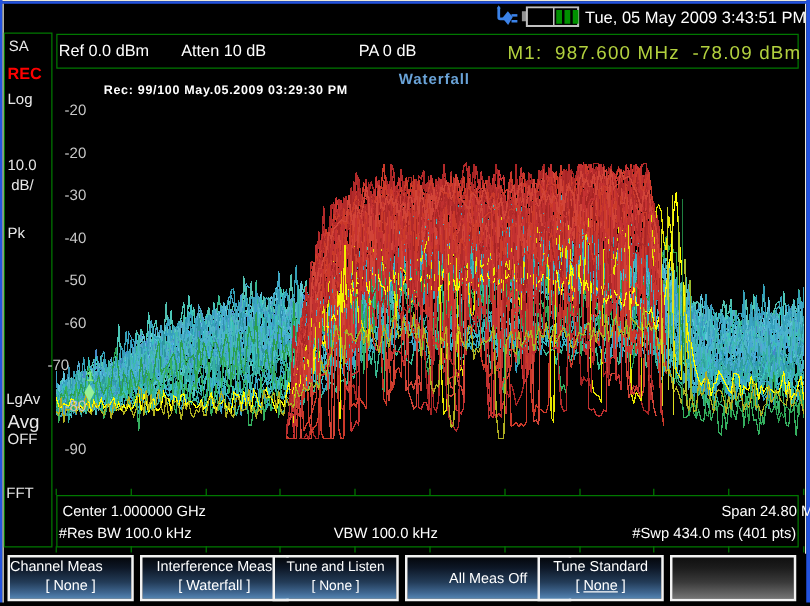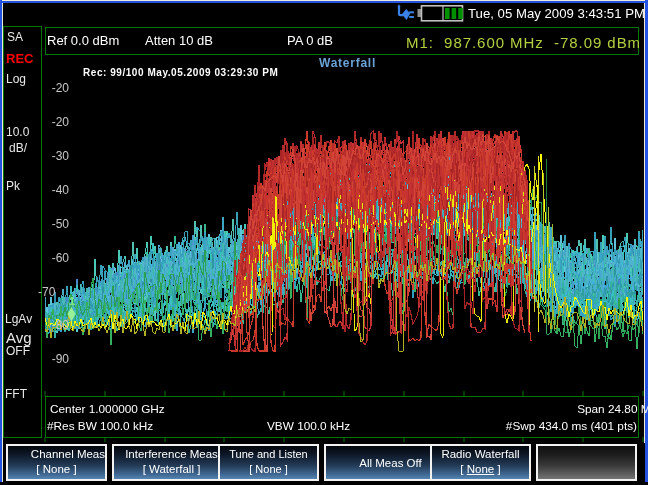--- a/index.html
+++ b/index.html
@@ -176,31 +176,31 @@
 <div style="position:absolute;left:38px;top:318px;width:31px;text-align:right;font-size:12px;color:#c8c8c8">-80</div>
 <div style="position:absolute;left:38px;top:352px;width:31px;text-align:right;font-size:12px;color:#c8c8c8">-90</div>
 
 <div class="ab" style="left:50px;top:402px;font-size:11.8px;color:#fff;white-space:nowrap">Center 1.000000 GHz</div>
 <div class="ab" style="left:508px;top:402px;width:157px;text-align:right;font-size:11.8px;color:#fff;white-space:nowrap">Span 24.80 MHz</div>
 <div class="ab" style="left:47px;top:419px;font-size:11.8px;color:#fff;white-space:nowrap">#Res BW 100.0 kHz</div>
 <div class="ab" style="left:267px;top:419px;font-size:11.8px;color:#fff;white-space:nowrap">VBW 100.0 kHz</div>
 <div class="ab" style="left:480px;top:419px;width:157px;text-align:right;font-size:11.8px;color:#fff;white-space:nowrap">#Swp 434.0 ms (401 pts)</div>
 
 <div style="position:absolute;left:6px;top:444px;width:97px;height:33px;border:2px solid #f2f2f2;background:linear-gradient(to bottom,#04070c 0%,#0d1726 25%,#233c58 60%,#3f6690 85%,#5586b4 100%);color:#fff;font-size:11.5px;">
-    <div style="position:absolute;left:0;right:0;top:2px;text-align:right;white-space:nowrap">Channel Meas</div>
+    <div style="position:absolute;left:0;right:0;top:2px;text-align:left;white-space:nowrap">Channel Meas</div>
     <div style="position:absolute;left:0;right:0;top:17px;text-align:center">[ None ]</div>
   </div>
 <div style="position:absolute;left:112px;top:444px;width:97px;height:33px;border:2px solid #f2f2f2;background:linear-gradient(to bottom,#04070c 0%,#0d1726 25%,#233c58 60%,#3f6690 85%,#5586b4 100%);color:#fff;font-size:11.5px;padding-left:18px;">
     <div style="position:absolute;left:0;right:0;top:2px;text-align:center;white-space:nowrap">Interference Meas</div>
     <div style="position:absolute;left:0;right:0;top:17px;text-align:center">[ Waterfall ]</div>
   </div>
 <div style="position:absolute;left:218px;top:444px;width:97px;height:33px;border:2px solid #f2f2f2;background:linear-gradient(to bottom,#04070c 0%,#0d1726 25%,#233c58 60%,#3f6690 85%,#5586b4 100%);color:#fff;font-size:11px;">
     <div style="position:absolute;left:0;right:0;top:2px;text-align:center;white-space:nowrap">Tune and Listen</div>
     <div style="position:absolute;left:0;right:0;top:17px;text-align:center">[ None ]</div>
   </div>
 <div style="position:absolute;left:324px;top:444px;width:97px;height:33px;border:2px solid #f2f2f2;background:linear-gradient(to bottom,#04070c 0%,#0d1726 25%,#233c58 60%,#3f6690 85%,#5586b4 100%);color:#fff;font-size:11.5px;padding-left:32px;">
     <div style="position:absolute;left:0;right:0;top:11px;text-align:center">All Meas Off</div>
   </div>
 <div style="position:absolute;left:430px;top:444px;width:97px;height:33px;border:2px solid #f2f2f2;background:linear-gradient(to bottom,#04070c 0%,#0d1726 25%,#233c58 60%,#3f6690 85%,#5586b4 100%);color:#fff;font-size:11.5px;">
-    <div style="position:absolute;left:0;right:0;top:2px;text-align:center;white-space:nowrap">Radio Waterfall</div>
+    <div style="position:absolute;left:0;right:0;top:2px;text-align:center;white-space:nowrap">Tune Standard</div>
     <div style="position:absolute;left:0;right:0;top:17px;text-align:center">[ <span style="text-decoration:underline">None</span> ]</div>
   </div>
 <div style="position:absolute;left:536px;top:444px;width:97px;height:33px;border:2px solid #f2f2f2;background:linear-gradient(to bottom,#101010 0%,#1c1c1c 25%,#3a3a3a 60%,#5e5e5e 85%,#757575 100%);color:#fff;font-size:11.5px;"></div>
 
 </body></html>

